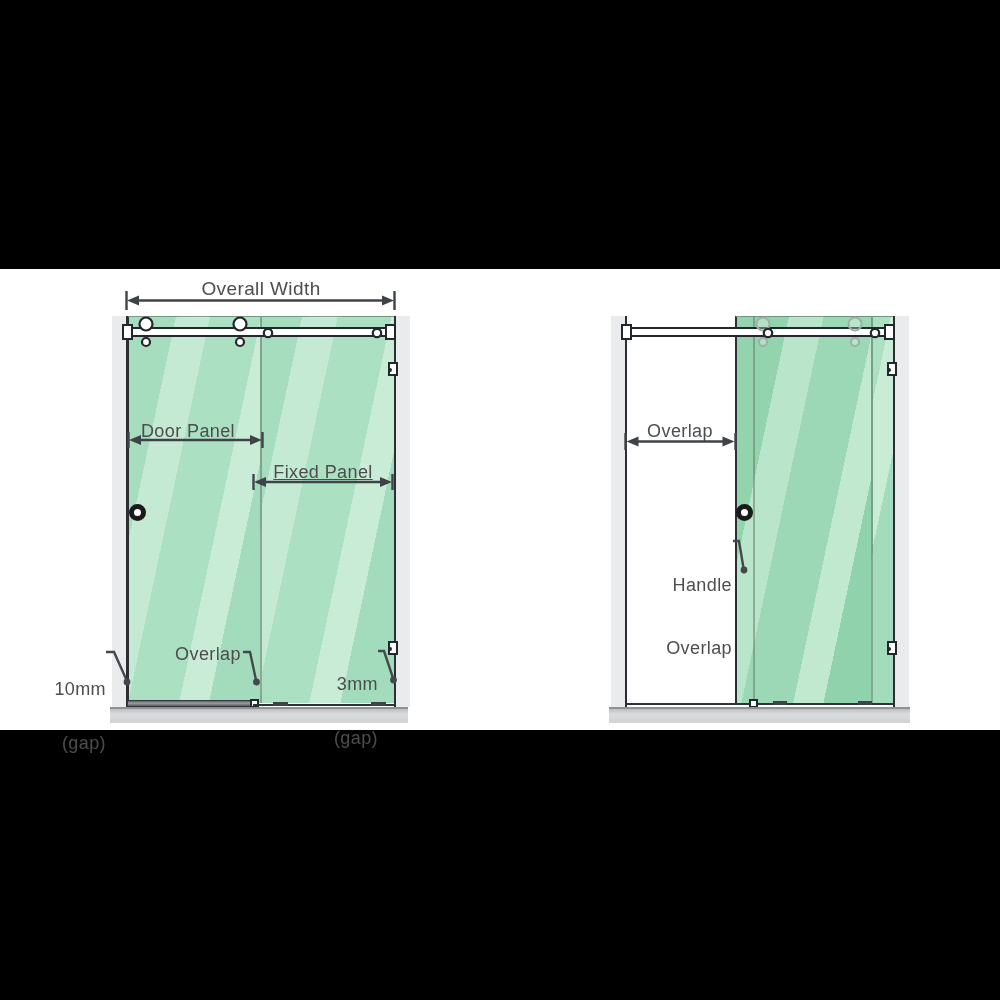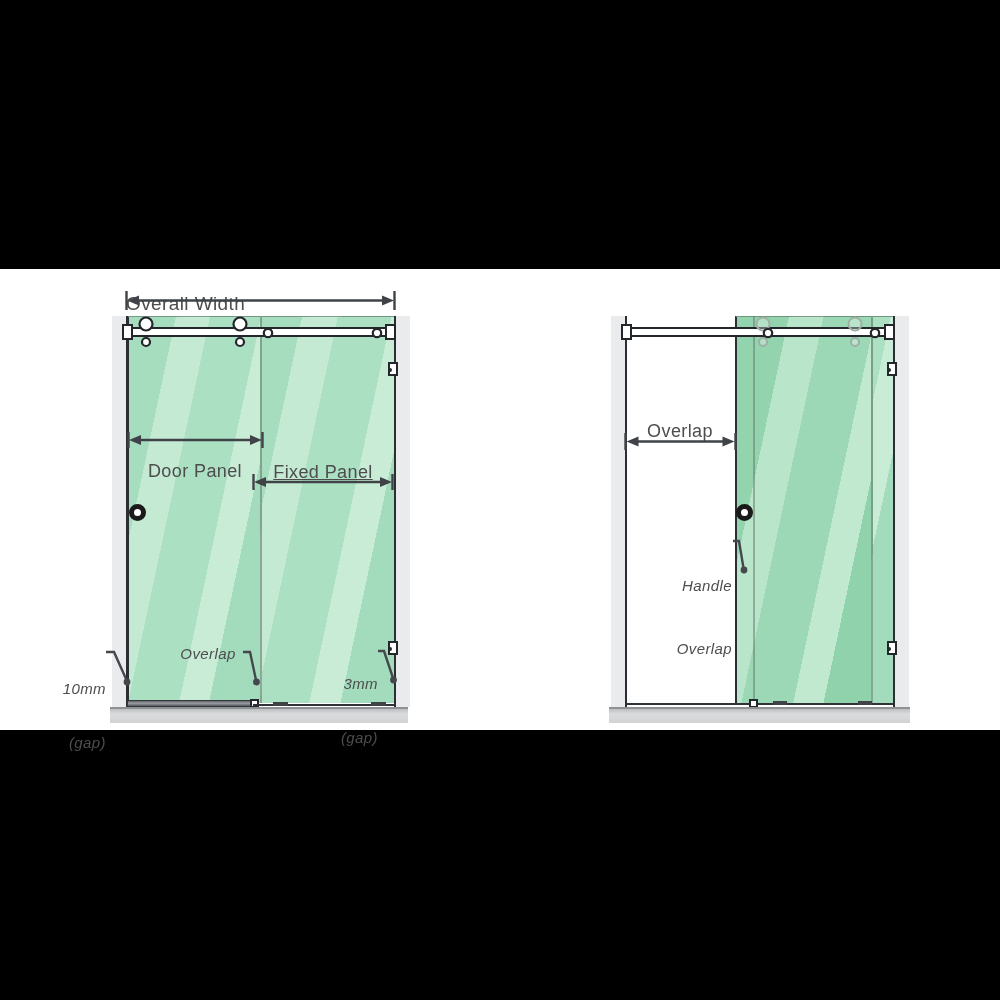--- a/index.html
+++ b/index.html
@@ -43,22 +43,22 @@
   .clip-dot{position:absolute;left:-2px;top:4px;width:4px;height:4px;background:#23272b;border-radius:50%;}
   .base{
     background:linear-gradient(#bcbec0 0%, #dbdcde 35%, #d2d3d5 100%);
     border-top:2px solid #8f9295;
   }
   .lbl{
     color:#4d4d4d;letter-spacing:0.4px;
     white-space:pre;line-height:1.0;
   }
   .dim{font-size:18px;text-align:center;}
-  .dim-big{font-size:19px;margin-top:15px;}
-  .note{font-size:15px;line-height:18px;font-style:italic;}
+  .dim-big{font-size:19px;text-align:center;}
+  .note{font-size:18px;line-height:18px;}
   .right-align{text-align:right;}
   .center-align{text-align:center;}
   svg.overlay{position:absolute;left:0;top:0;pointer-events:none;}
   .innerline{background:rgba(105,125,112,0.55);}
   .darkline{background:#2f3337;}
   .door-rail{
     background:linear-gradient(#5e6266 0%, #9a9ea2 45%, #565a5e 100%);
     border:1px solid #34383c;
   }
   .small-clip{background:#3f4347;}
@@ -94,21 +94,21 @@
       </div>
 
     <div class="abs door-rail" style="left:127px;top:431px;width:126px;height:7px;"></div>
     <div class="abs bracket" style="left:250px;top:430px;width:9px;height:9px;"></div>
     <div class="abs darkline" style="left:253px;top:435px;width:141px;height:2px;"></div>
     <div class="abs small-clip" style="left:273px;top:433px;width:15px;height:4px;"></div>
     <div class="abs small-clip" style="left:371px;top:433px;width:15px;height:4px;"></div>
     <div class="abs base" style="left:110px;top:438px;width:298px;height:16px;"></div>
 
     <div class="abs lbl dim-big" style="left:126px;top:10px;width:270px;">Overall Width</div>
-    <div class="abs lbl dim" style="left:128px;top:153px;width:134px;margin-top:40px;">Door Panel</div>
+    <div class="abs lbl dim" style="left:121px;top:153px;width:134px;">Door Panel</div>
     <div class="abs lbl dim" style="left:253px;top:194px;width:140px;text-decoration:underline;">Fixed Panel</div>
     <div class="abs lbl note right-align" style="left:40px;top:375px;width:66px;">
       <div>10mm</div>
       <div>(gap)</div>
     </div>
     <div class="abs lbl note center-align" style="left:171px;top:376px;width:74px;">Overlap</div>
     <div class="abs lbl note right-align" style="left:320px;top:370px;width:58px;">
       <div>3mm</div>
       <div>(gap)</div>
     </div>

